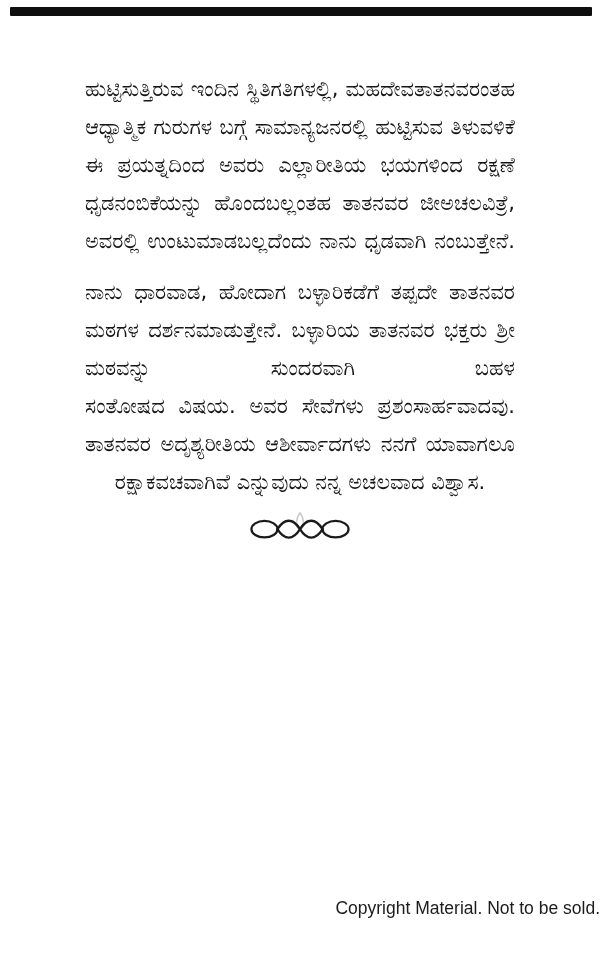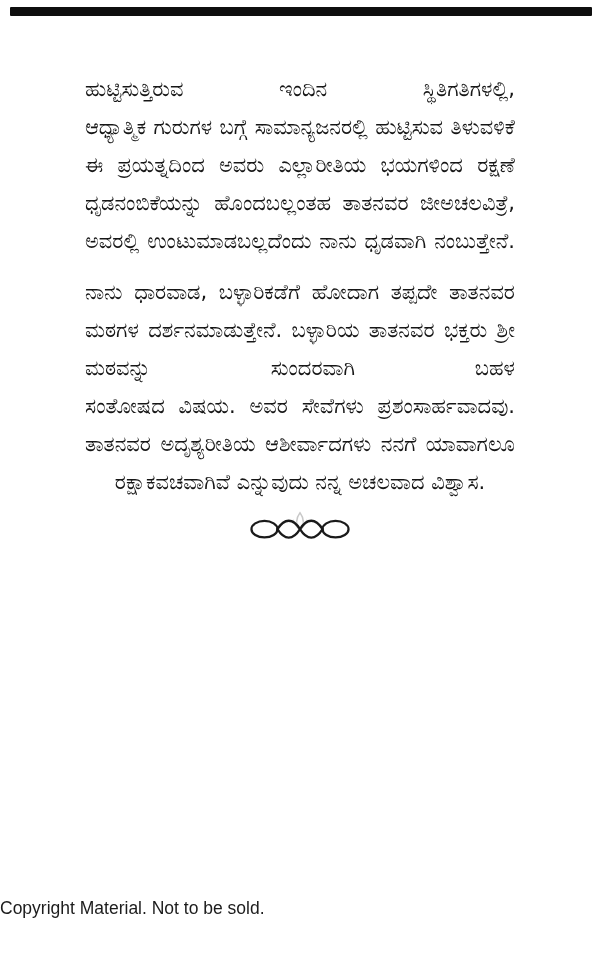--- a/index.html
+++ b/index.html
@@ -41,40 +41,41 @@
     position:absolute;
     left:50%; top:505px;
     transform:translateX(-50%);
     width:104px; height:38px;
   }
   .ornament svg { display:block; width:100%; height:100%; }
   .copyright {
     position:absolute;
     left:0; top:898px;
     width:600px;
-    text-align:left;
+    text-align:right;
     font-family:"Liberation Sans", sans-serif;
     font-size:17.5px;
     color:#1c1c1c;
   }
 </style>
 </head>
 <body>
 
 <div class="page">
 
   <div class="scan-bar"></div>
 
   <main class="text-block" lang="kn">
 
   <div class="paragraph">
         <div class="text-line">
           <span>ಹುಟ್ಟಿಸುತ್ತಿರುವ</span>
           <span>ಇಂದಿನ</span>
           <span>ಸ್ಥಿತಿಗತಿಗಳಲ್ಲಿ,</span>
+          <span>ಮಹದೇವತಾತನವರಂತಹ</span>
         </div>
         <div class="text-line">
           <span>ಆಧ್ಯಾತ್ಮಿಕ</span>
           <span>ಗುರುಗಳ</span>
           <span>ಬಗ್ಗೆ</span>
           <span>ಸಾಮಾನ್ಯಜನರಲ್ಲಿ</span>
           <span>ಹುಟ್ಟಿಸುವ</span>
           <span>ತಿಳುವಳಿಕೆ</span>
         </div>
         <div class="text-line">
@@ -96,22 +97,22 @@
           <span>ಉಂಟುಮಾಡಬಲ್ಲದೆಂದು</span>
           <span>ನಾನು</span>
           <span>ಧೃಡವಾಗಿ</span>
           <span>ನಂಬುತ್ತೇನೆ.</span>
         </div>
       </div>
       <div class="paragraph">
         <div class="text-line">
           <span>ನಾನು</span>
           <span>ಧಾರವಾಡ,</span>
+          <span>ಹೋದಾಗ</span>
           <span>ಬಳ್ಳಾರಿಕಡೆಗೆ</span>
-          <span>ಹೋದಾಗ</span>
           <span>ತಪ್ಪದೇ</span>
           <span>ತಾತನವರ</span>
         </div>
         <div class="text-line">
           <span>ಮಠಗಳ</span>
           <span>ದರ್ಶನಮಾಡುತ್ತೇನೆ.</span>
           <span>ಬಳ್ಳಾರಿಯ</span>
           <span>ತಾತನವರ</span>
           <span>ಭಕ್ತರು</span>
           <span>ಶ್ರೀ</span>

